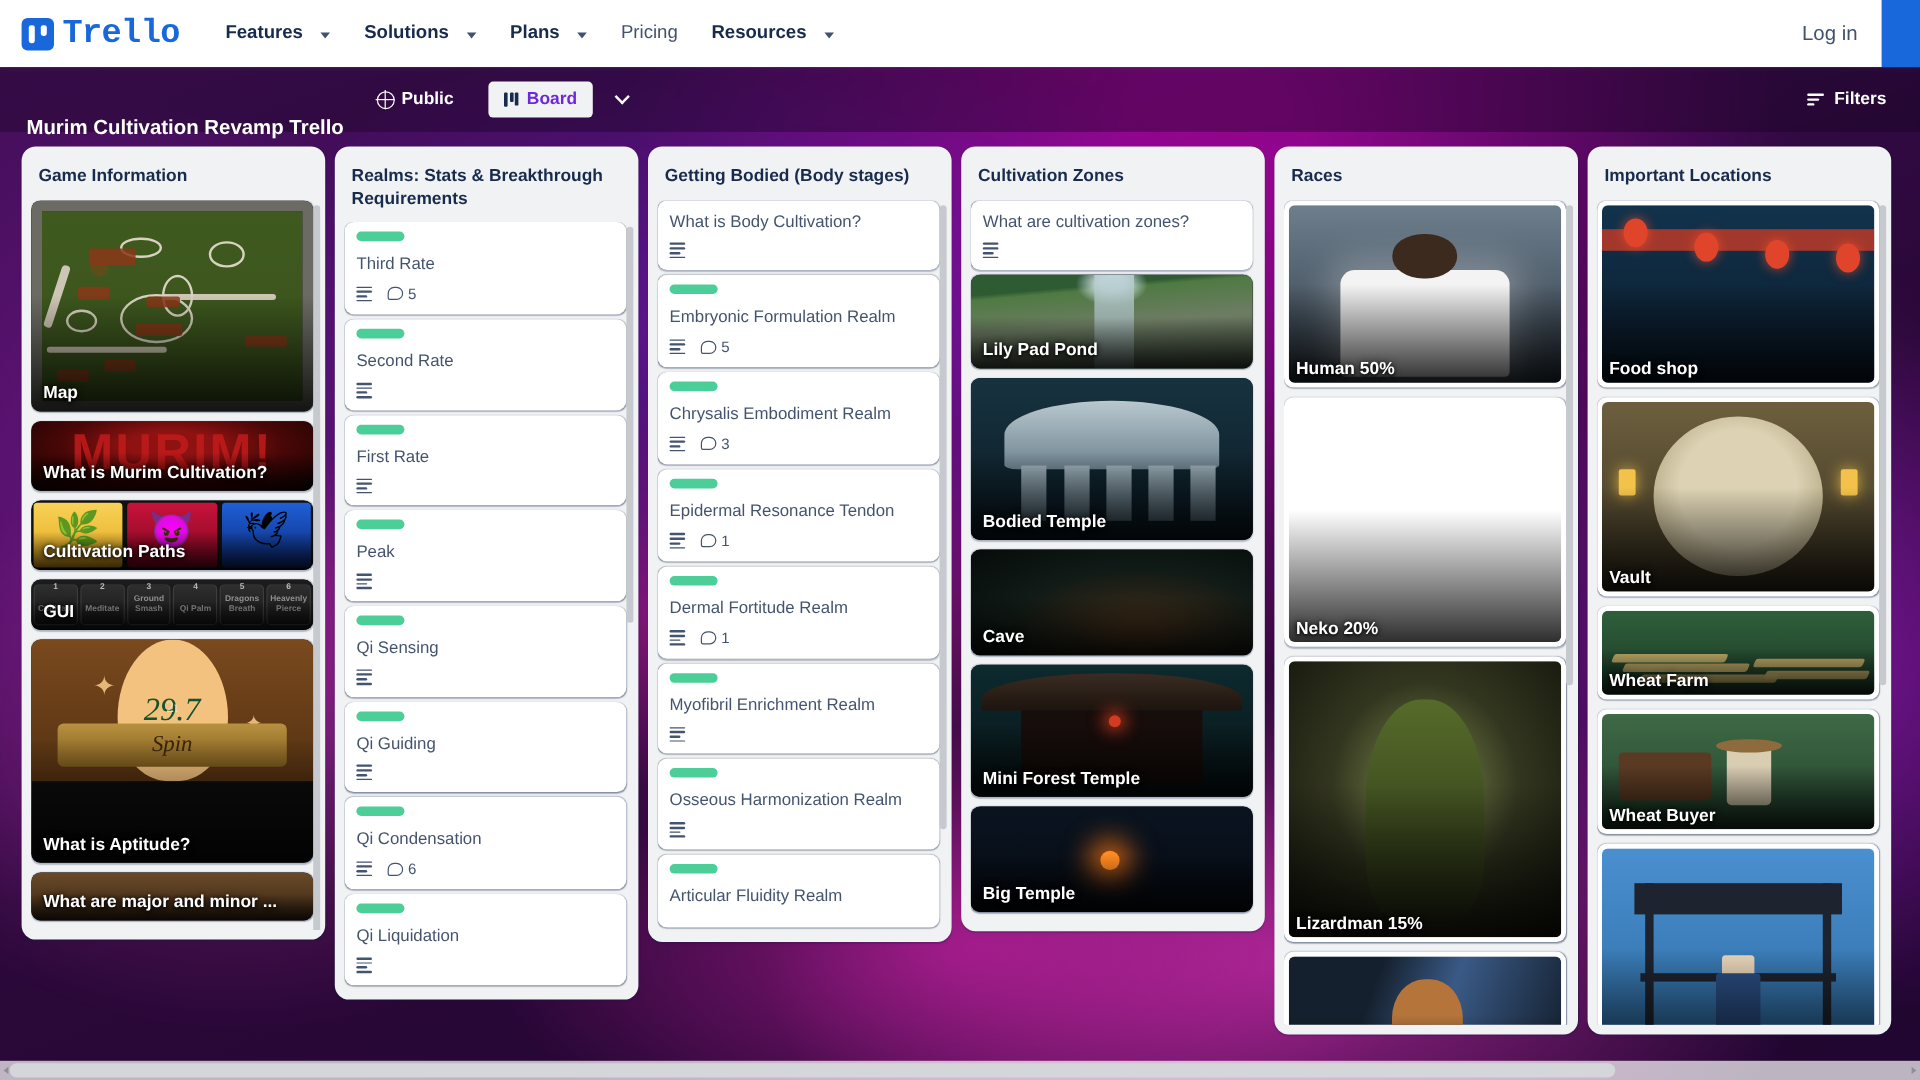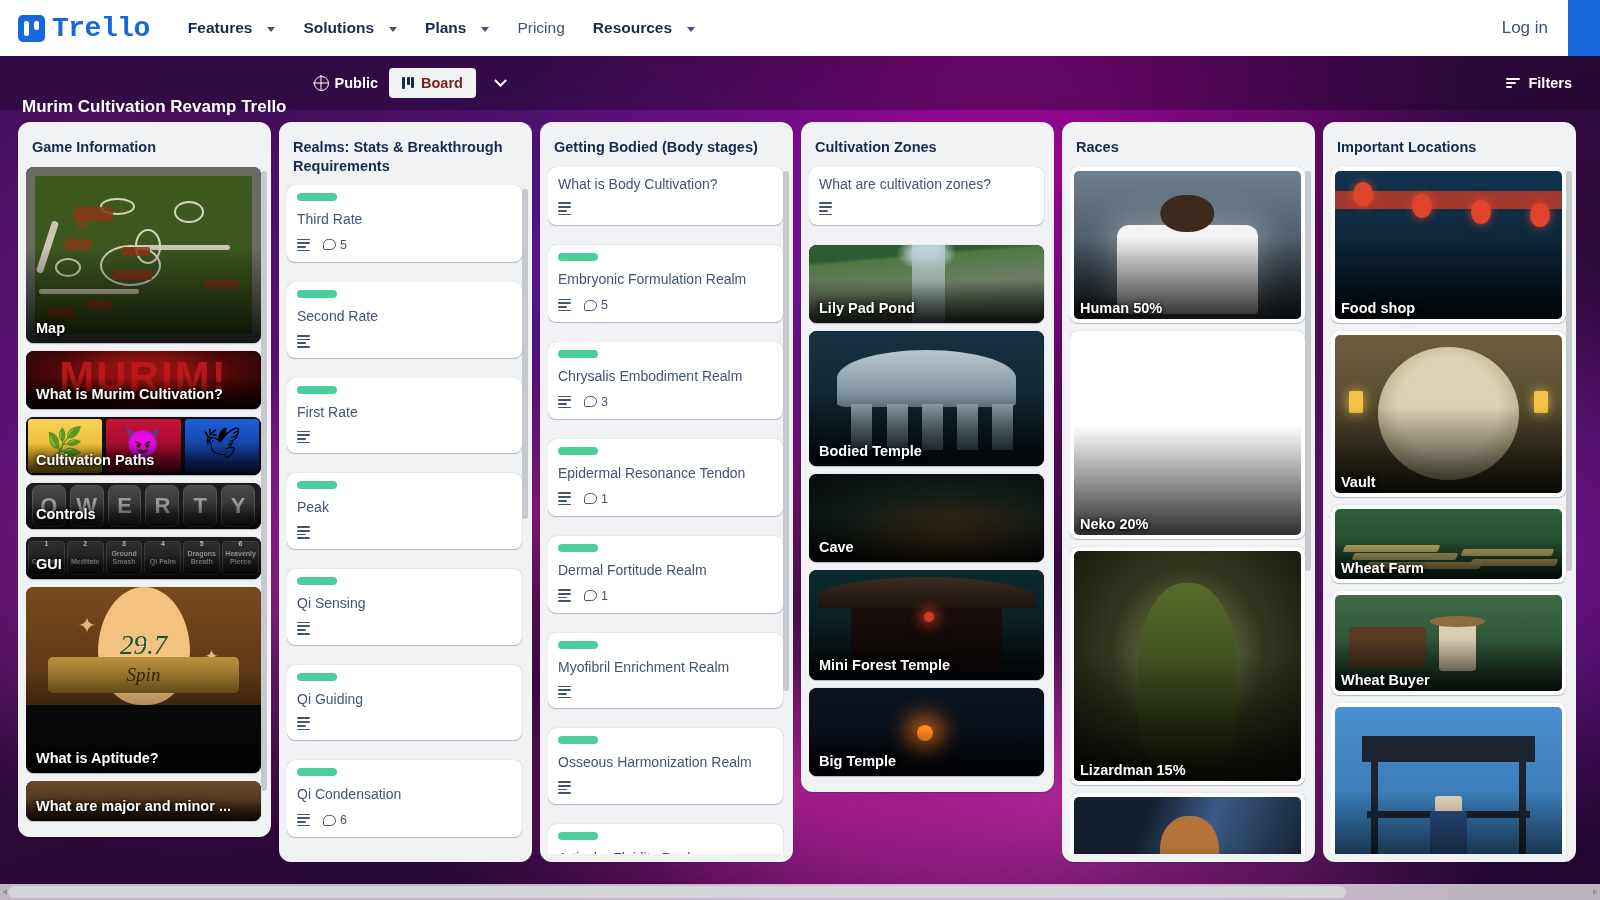--- a/index.html
+++ b/index.html
@@ -123,23 +123,23 @@
   .globe::before{
     content:"";position:absolute;left:50%;top:-1.6px;bottom:-1.6px;width:0;
     border-left:1.6px solid #fff;transform:translateX(-50%);
   }
   .globe::after{
     content:"";position:absolute;left:-1.6px;right:-1.6px;top:50%;height:0;
     border-top:1.6px solid #fff;transform:translateY(-50%);
   }
   .view-pill{
     display:flex;align-items:center;gap:7px;
-    background:#f1f2f4;color:#7f1d1d;
+    background:#f1f2f4;color:#6d28d9;
     font-size:14.5px;font-weight:600;
-    padding:7px 13px;border-radius:4px;margin-left:2px;cursor:pointer;
+    padding:7px 13px;border-radius:4px;margin-left:20px;cursor:pointer;
   }
   .board-glyph{
     display:inline-flex;gap:1.5px;align-items:flex-start;height:12px;
   }
   .board-glyph span{display:block;width:3px;background:#172b4d;border-radius:1px;}
   .board-glyph span:nth-child(1){height:12px;}
   .board-glyph span:nth-child(2){height:8px;}
   .board-glyph span:nth-child(3){height:11px;}
   .chev-btn{
     margin-left:10px;width:30px;height:30px;border-radius:4px;
@@ -182,21 +182,21 @@
   }
   .cards{
     overflow:hidden;
     padding-right:6px;
     position:relative;
     flex:1;
   }
   .card{
     background:#fff;border-radius:8px;
     padding:8px 10px 10px;
-    margin-bottom:20px;
+    margin-bottom:4px;
     box-shadow:0 1px 1px rgba(9,30,66,.25),0 0 1px rgba(9,30,66,.31);
     cursor:pointer;
   }
   .label{
     width:40px;height:8px;border-radius:4px;background:#4bce97;margin-bottom:9px;
   }
   .card-title{
     font-size:14px;color:#44546f;line-height:1.35;margin-bottom:7px;
   }
   .badges{display:flex;align-items:center;gap:13px;padding-top:2px;}
@@ -503,34 +503,20 @@
                 </div>
     <div class="p p3">
                   <div class="sil">🕊</div>
                 </div>
               </div>
               <div class="shade"></div>
             </div>
             <div class="cover-name">Cultivation Paths</div>
           </div>
           <div class="cover-card">
-            <div class="cover-img" style="height: 46px; position: relative;">
-              <div class="art art-keys">
-                <div class="k">Q</div>
-                <div class="k">W</div>
-                <div class="k">E</div>
-                <div class="k">R</div>
-                <div class="k">T</div>
-                <div class="k">Y</div>
-              </div>
-              <div class="shade"></div>
-            </div>
-            <div class="cover-name">Controls</div>
-          </div>
-          <div class="cover-card">
             <div class="cover-img" style="height: 42px; position: relative;">
               <div class="art art-gui">
     <div class="s" data-n="1">Cultivate</div>
                 <div class="s" data-n="2">Meditate</div>
     <div class="s" data-n="3">Ground Smash</div>
                 <div class="s" data-n="4">Qi Palm</div>
     <div class="s" data-n="5">Dragons Breath</div>
                 <div class="s" data-n="6">Heavenly Pierce</div>
               </div>
               <div class="shade"></div>

